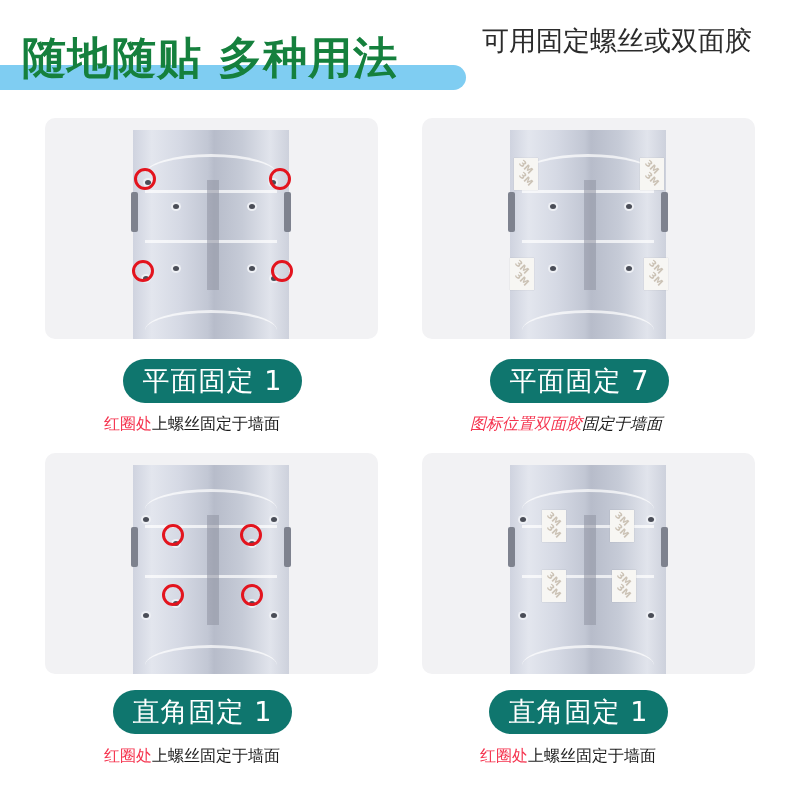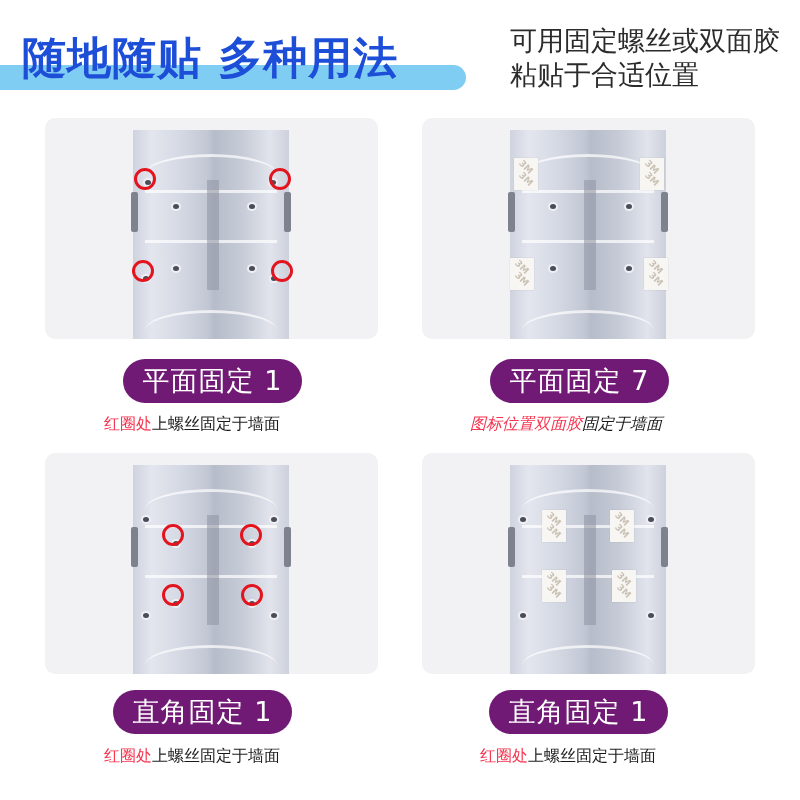--- a/index.html
+++ b/index.html
@@ -3,24 +3,24 @@
 <meta charset="utf-8">
 <style>
   * { box-sizing: border-box; margin: 0; padding: 0; }
   html, body { width: 800px; height: 800px; background: #ffffff; overflow: hidden; }
   body { position: relative; font-family: "DejaVu Sans", sans-serif; }
 
   .header { position: absolute; left: 0; top: 0; width: 800px; height: 110px; }
   .blue-bar { position: absolute; left: 0; top: 65px; width: 466px; height: 25px;
     background: #7fcdf2; border-radius: 0 13px 13px 0; }
   .title { position: absolute; left: 22px; top: 28px; font-size: 44px; font-weight: bold;
-    color: #1d4ed8; letter-spacing: 1px; white-space: nowrap; line-height: 60px; }
+    color: #15803d; letter-spacing: 1px; white-space: nowrap; line-height: 60px; }
   .subtitle { position: absolute; left: 482px; top: 24px; font-size: 27px; color: #2b2b2b;
     line-height: 34px; width: 300px; }
-  .subtitle div { white-space: nowrap; margin-left: 28px; }
+  .subtitle div { white-space: nowrap; }
 
   .panel { position: absolute; width: 333px; height: 221px; background: #f2f2f4;
     border-radius: 10px; overflow: hidden; }
   .p1 { left: 45px; top: 118px; }
   .p2 { left: 422px; top: 118px; }
   .p3 { left: 45px; top: 453px; }
   .p4 { left: 422px; top: 453px; }
 
   .product { position: absolute; left: 88px; top: 12px; width: 156px; height: 221px;
     background: linear-gradient(90deg, #cfd3df 0%, #e3e6ee 12%, #d5d9e4 30%, #c2c7d4 48%, #b7bcca 52%, #c6cbd7 70%, #e1e4ec 88%, #cdd1dc 100%); }
@@ -35,21 +35,21 @@
   .side-slot.r { right: -2px; }
   .hole { position: absolute; width: 6px; height: 5px; border-radius: 50%; background: #4a4d57; box-shadow: 0 0 0 2px #eef0f5; }
 
   .red-ring { position: absolute; width: 22px; height: 22px; border: 3px solid #e3141e; border-radius: 50%; }
 
   .tape { position: absolute; width: 24px; height: 32px; background: #f7f6f3; box-shadow: 0 0 1px rgba(0,0,0,0.2);
     font-size: 9px; color: #cbc2b5; font-weight: bold; line-height: 12px; text-align: center;
     padding-top: 3px; transform-origin: center; }
   .tape span { display: block; transform: rotate(45deg); }
 
-  .pill { position: absolute; height: 44px; width: 179px; background: #701a75; border-radius: 22px;
+  .pill { position: absolute; height: 44px; width: 179px; background: #0f766e; border-radius: 22px;
     color: #ffffff; font-size: 27px; text-align: center; line-height: 44px; letter-spacing: 1px; }
   .pill1 { left: 123px; top: 359px; }
   .pill2 { left: 490px; top: 359px; }
   .pill3 { left: 113px; top: 690px; }
   .pill4 { left: 489px; top: 690px; }
 
   .caption { position: absolute; font-size: 16px; color: #1a1a1a; white-space: nowrap; height: 22px; line-height: 22px; }
   .caption .hl { color: #f5344f; }
   .cap1 { left: 104px; top: 413px; }
   .cap2 { left: 470px; top: 413px; font-style: italic; }
@@ -57,21 +57,20 @@
   .cap4 { left: 480px; top: 745px; }
 </style>
 </head>
 <body>
 
 <div class="header">
   <div class="blue-bar"></div>
   <div class="title">随地随贴 多种用法</div>
   <div class="subtitle">
     <div>可用固定螺丝或双面胶</div>
-    <div>粘贴于合适位置</div>
   </div>
 </div>
 
 <div class="panel p1">
   <div class="product">
     <div class="chev a"></div>
       <div class="chev b"></div>
       <div class="chev c"></div>
       <div class="chev d"></div>
     <div class="spine"></div>

